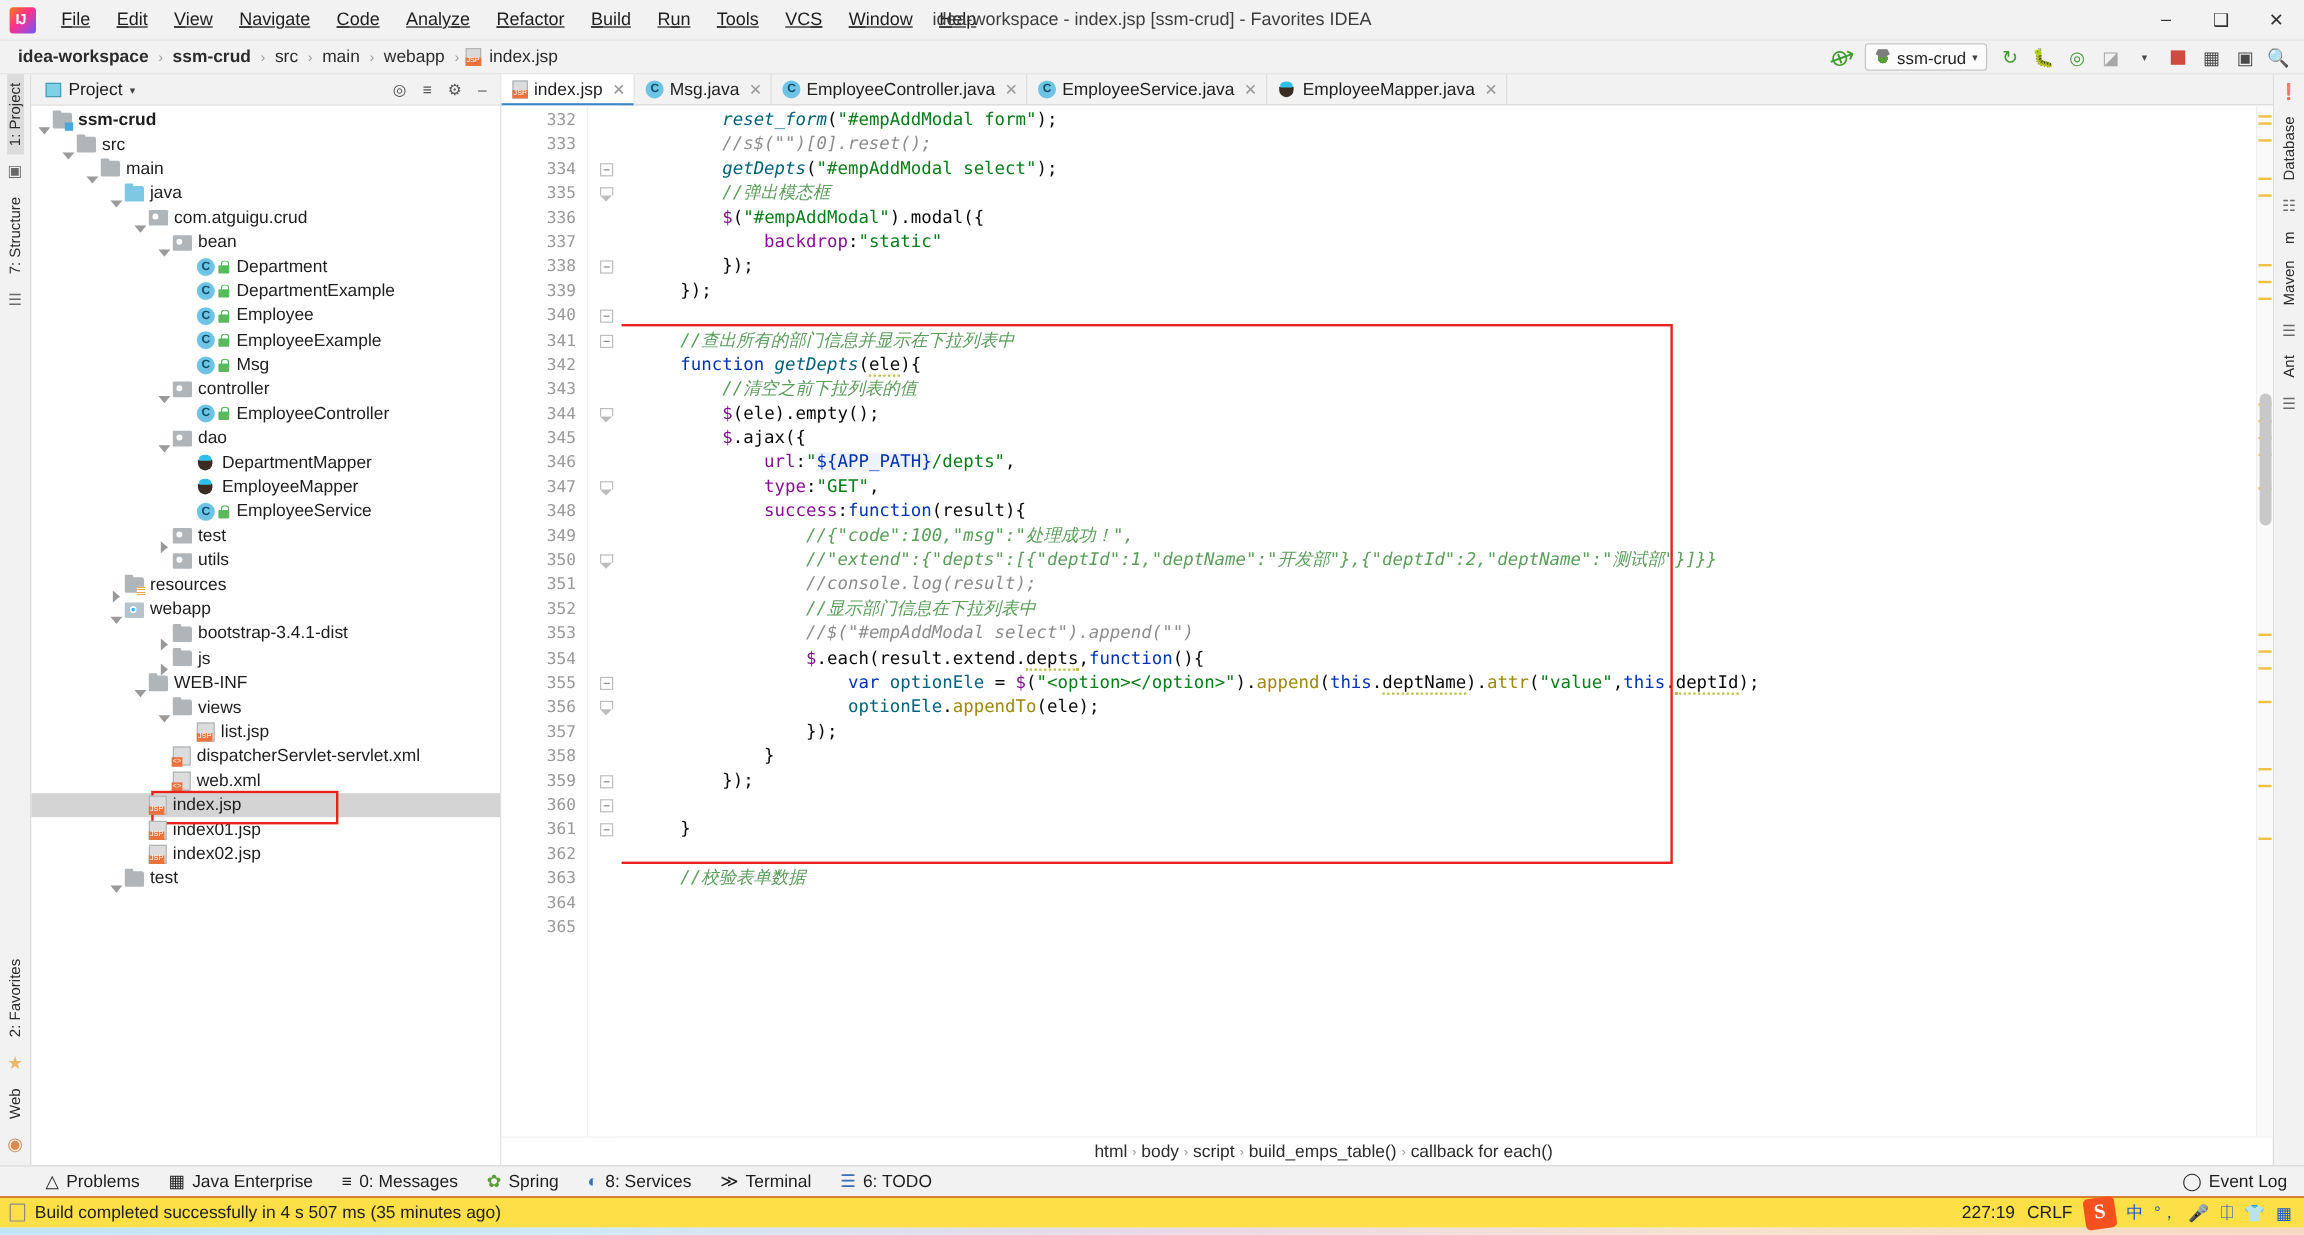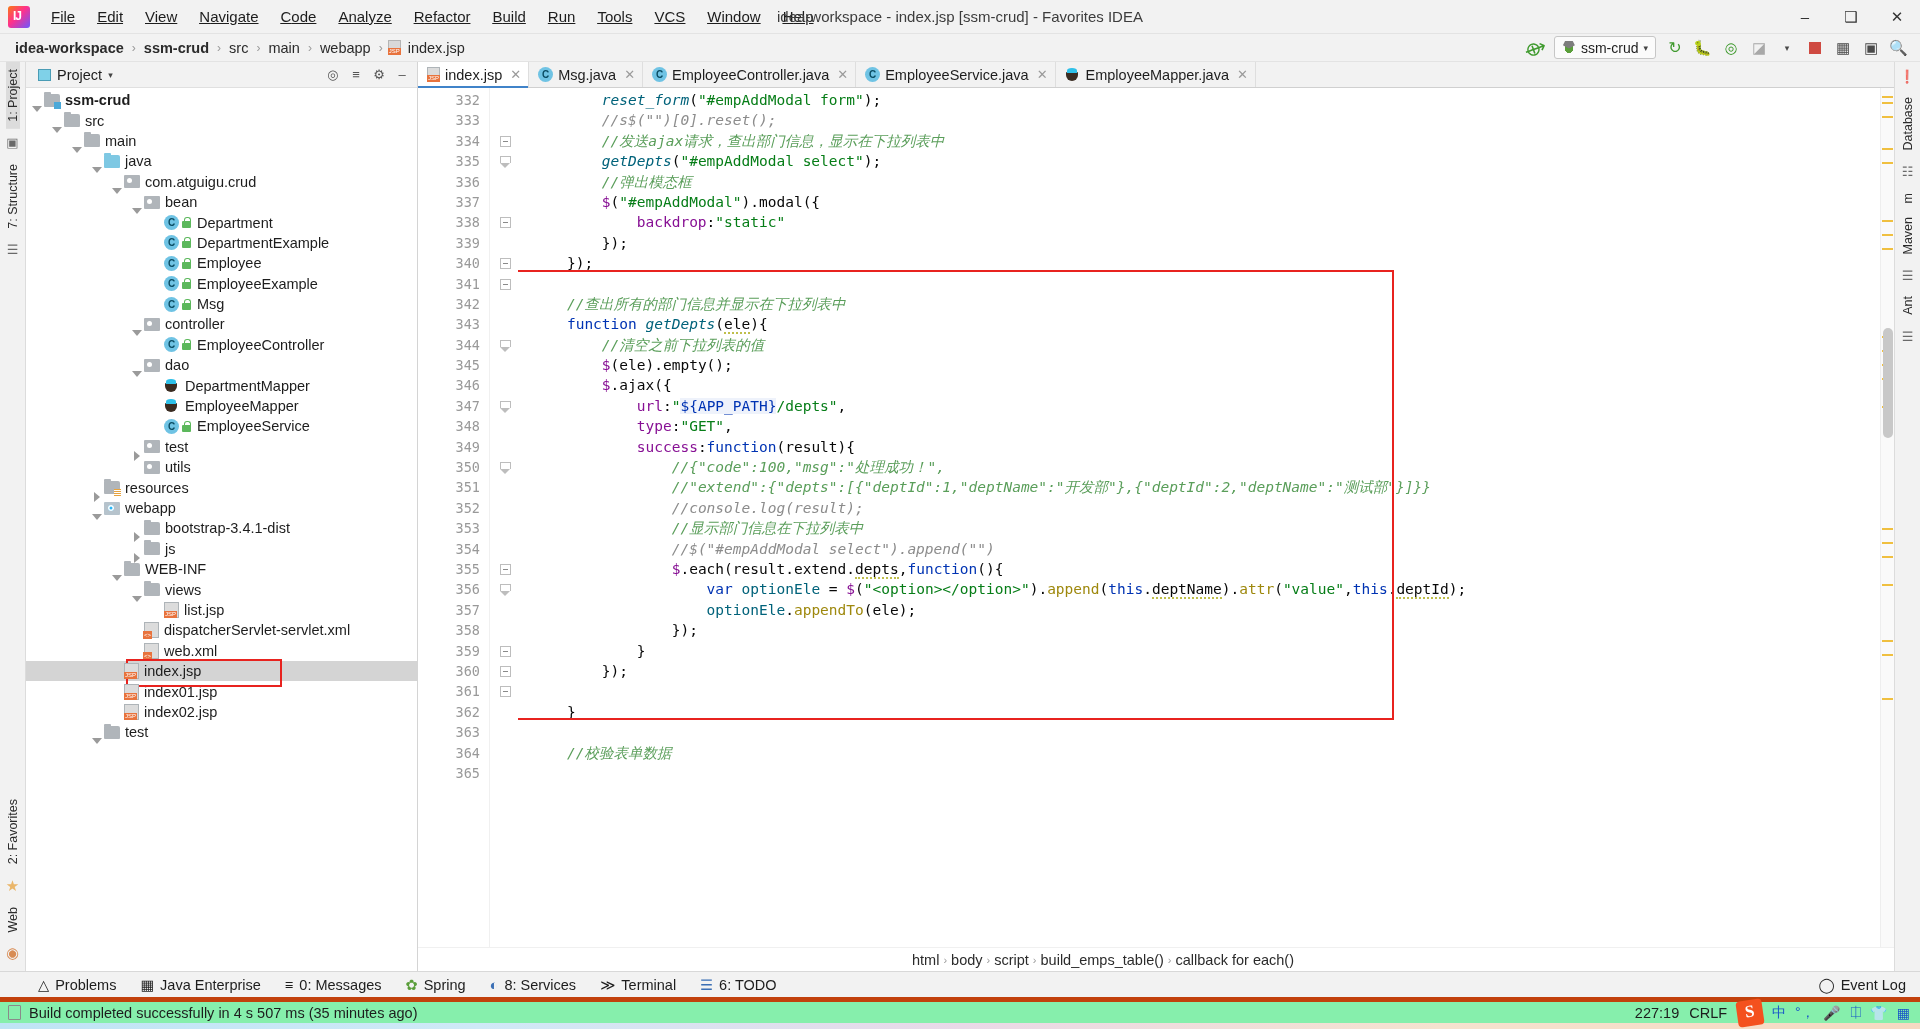--- a/index.html
+++ b/index.html
@@ -193,22 +193,22 @@
   .edit-crumb .s { color:#9b9b9b; font-size:11px; }
 
   
   .toolbar-bottom { height:26px; background:#f2f2f2; display:flex; align-items:center; flex:none;
     border-top:1px solid #d8d8d8; padding-left:26px; gap:0; }
   .tw { display:flex; align-items:center; gap:6px; padding:2px 12px; font-size:14.5px; color:#1d1d1d; white-space:nowrap; }
   .tw-right { margin-left:auto; display:flex; align-items:center; gap:6px; padding-right:14px; }
   .eventlog { display:flex; align-items:center; gap:6px; font-size:14.5px; }
 
   
-  .statusbar { height:26px; background:#86efac; display:flex; align-items:center; flex:none;
-    border-top:5px solid #c2410c; padding-left:8px; font-size:14.5px; }
+  .statusbar { height:26px; background:#fde047; display:flex; align-items:center; flex:none;
+    border-top:1px solid #c2410c; padding-left:8px; font-size:14.5px; }
   .st-msg { display:flex; align-items:center; gap:8px; color:#1d1d1d; }
   .st-icon { width:13px; height:15px; border:1px solid #8a8a8a; border-radius:1px; }
   .st-right { margin-left:auto; display:flex; align-items:center; gap:10px; padding-right:10px; }
   .st-pos { color:#1d1d1d; }
   .tray { display:flex; align-items:center; gap:9px; }
   .tray-i { font-size:14px; color:#1a57c8; }
   .sogou { width:26px; height:26px; background:#f4511e; border-radius:4px; transform:rotate(-8deg);
     color:#fff; font-weight:bold; font-size:17px; text-align:center; line-height:24px;
     font-family:"Liberation Serif", serif; }
   .gradbar { height:6px; flex:none;
@@ -576,21 +576,20 @@
             <div class="gline"><span>362</span></div>
             <div class="gline"><span>363</span></div>
             <div class="gline"><span>364</span></div>
             <div class="gline"><span>365</span></div>
           </div>
         <div class="gutter-strip"></div>
         <div class="code" id="code">
           <div class="redbox" style="left:-24px; top:182px; width:900px; height:450px;"></div>
             <div class="cline">        <span class="fn" style="font-style:italic">reset_form</span><span class="plain">(</span><span class="str">"#empAddModal form"</span><span class="plain">);</span></div>
             <div class="cline">        <span class="cmt">//s$("")[0].reset();</span></div>
-            <div class="cline">        <span class="cmt-cn">//发送ajax请求，查出部门信息，显示在下拉列表中</span></div>
             <div class="cline">        <span class="fn" style="font-style:italic">getDepts</span><span class="plain">(</span><span class="str">"#empAddModal select"</span><span class="plain">);</span></div>
             <div class="cline">        <span class="cmt-cn">//弹出模态框</span></div>
             <div class="cline">        <span class="dollar">$</span><span class="plain">(</span><span class="str">"#empAddModal"</span><span class="plain">).modal({</span></div>
             <div class="cline">            <span class="prop">backdrop</span><span class="plain">:</span><span class="str">"static"</span></div>
             <div class="cline">        <span class="plain">});</span></div>
             <div class="cline">    <span class="plain">});</span></div>
             <div class="cline">&nbsp;</div>
             <div class="cline">    <span class="cmt-cn">//查出所有的部门信息并显示在下拉列表中</span></div>
             <div class="cline">    <span class="kw">function</span> <span class="fn" style="font-style:italic">getDepts</span><span class="plain">(</span><span class="var-u wavy plain">ele</span><span class="plain">){</span></div>
             <div class="cline">        <span class="cmt-cn">//清空之前下拉列表的值</span></div>

